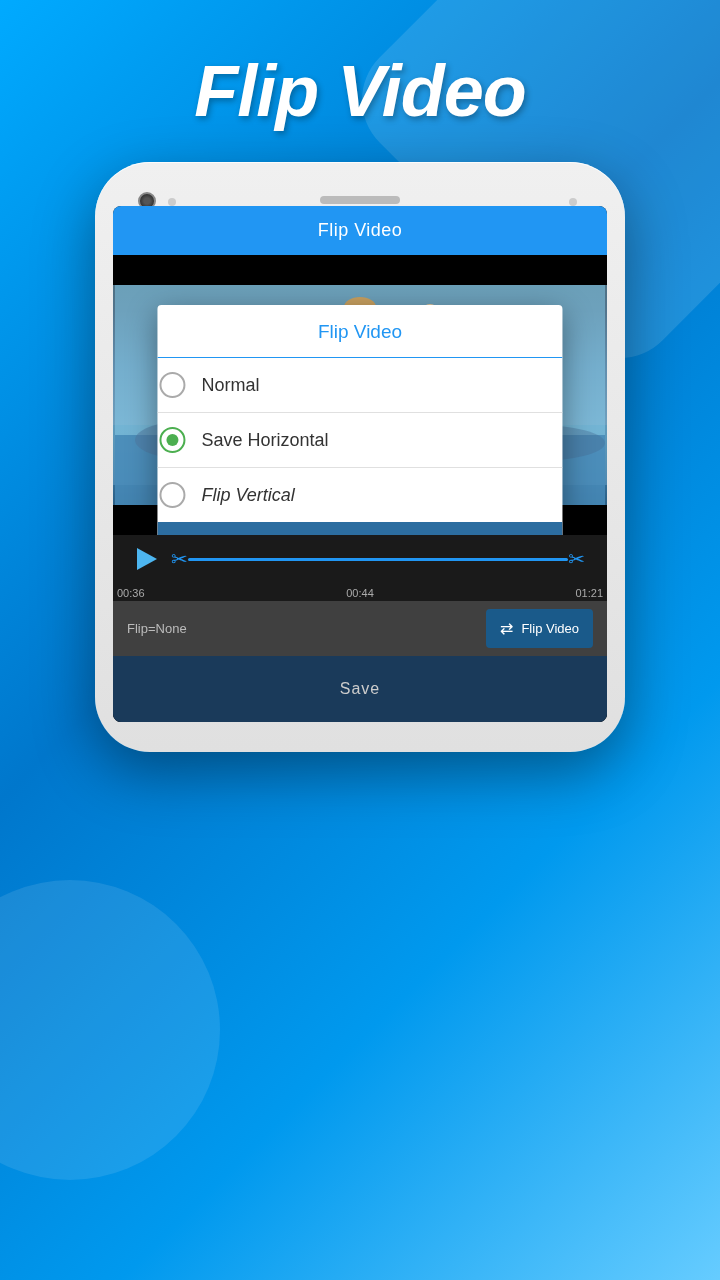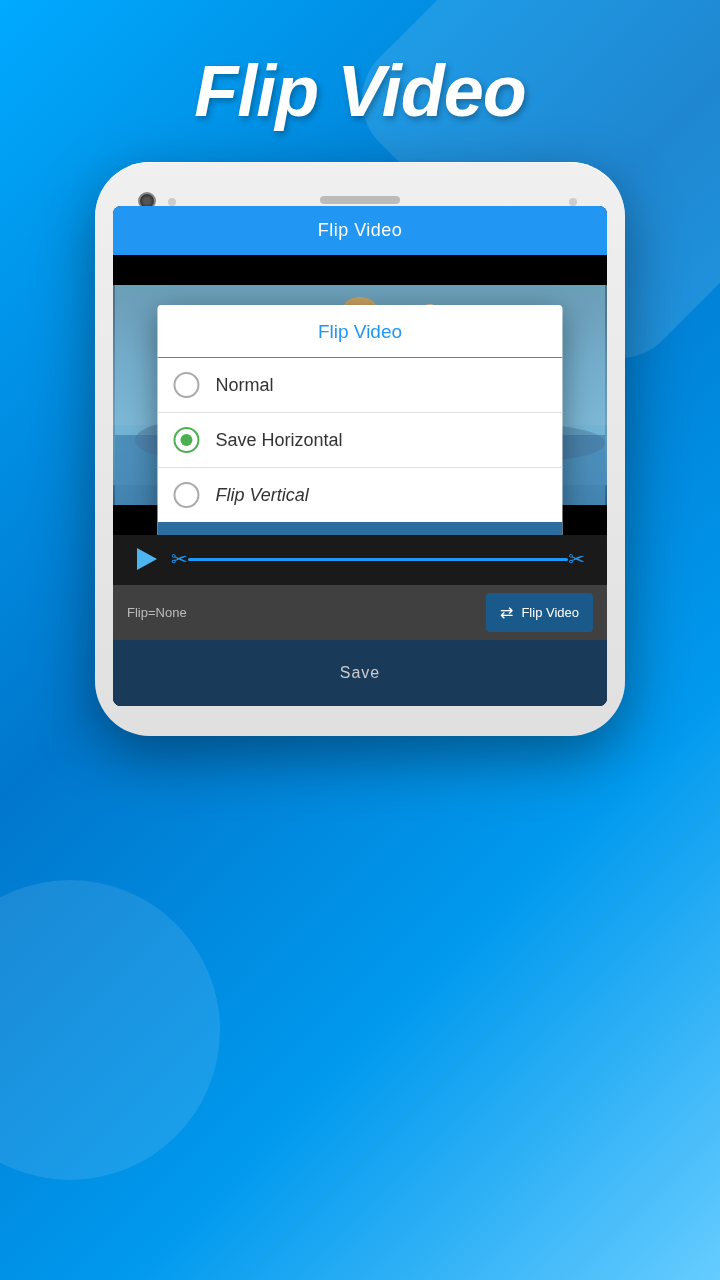--- a/index.html
+++ b/index.html
@@ -179,21 +179,21 @@
       color: #2196f3;
       font-size: 19px;
       font-weight: 500;
       text-align: center;
       padding: 16px 16px 14px 16px;
       border-bottom: 1px solid #2196f3;
     }
     .dialog-option {
       display: flex;
       align-items: center;
-      padding: 14px 16px;
+      padding: 14px 2px;
       border-bottom: 1px solid #e0e0e0;
       cursor: pointer;
     }
     .dialog-option:last-of-type {
       border-bottom: none;
       font-style: italic;
     }
     .radio-outer {
       width: 26px;
       height: 26px;
@@ -431,20 +431,25 @@
         <div class="play-btn">
           <div class="play-triangle"></div>
         </div>
         <div class="scissors-area">
           <span class="scissors-icon">✂</span>
           <div class="timeline-thin"></div>
           <span class="scissors-icon">✂</span>
         </div>
       </div>
 
+      <div class="timeline-times">
+        <span>00:36</span>
+        <span>00:44</span>
+        <span>01:21</span>
+      </div>
 
       <div class="flip-status-row">
         <span class="flip-status-text">Flip=None</span>
         <button class="flip-video-btn">
           <span class="flip-icon-symbol">⇄</span>
           <span>Flip Video</span>
         </button>
       </div>
 
       <div class="save-bar">

